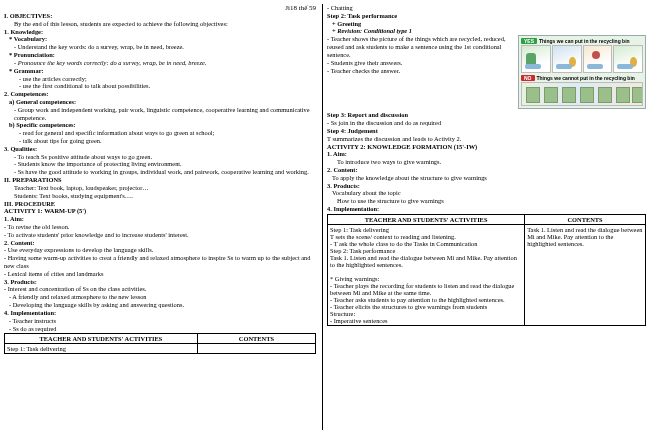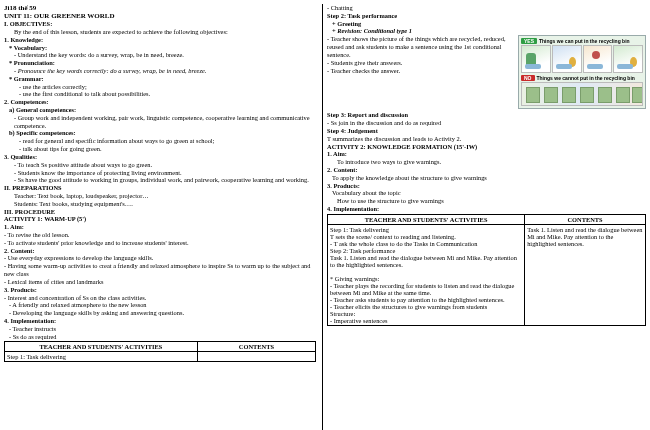--- a/index.html
+++ b/index.html
@@ -30,22 +30,22 @@
     width: 320px;
     padding-right: 6px;
     border-right: 0px solid #fff;
   }
   .col-right {
     width: 326px;
     padding-left: 4px;
     border-left: 1px solid #000;
   }
   .ttl {
-    text-align: left;
-    font-weight: bold;
+    text-align: right;
+    font-weight: normal;
     font-size: 7px;
     line-height: 1.15;
   }
   .ttl-line {
     display: block;
   }
   p, div.t {
     font-size: 6.4px;
     line-height: 1.22;
     margin: 0;
@@ -147,21 +147,20 @@
 </style>
 </head>
 <body>
 
 <div id="page">
 
   <div class="col col-left">
 
     <div class="ttl">
       <span class="ttl-line">Ji18 thế 59</span>
-      <span class="ttl-line">UNIT 11: OUR GREENER WORLD</span>
     </div>
 
     <div class="t b">I. OBJECTIVES:</div>
     <div class="t ind2">By the end of this lesson, students are expected to achieve the following objectives:</div>
     <div class="t b">1. Knowledge:</div>
     <div class="t b ind1">* Vocabulary:</div>
     <div class="t ind2">- Understand the key words: do a survey, wrap, be in need, breeze.</div>
     <div class="t b ind1">* Pronunciation:</div>
     <div class="t i ind2">- Pronounce the key words correctly: do a survey, wrap, be in need, breeze.</div>
     <div class="t b ind1">* Grammar:</div>

